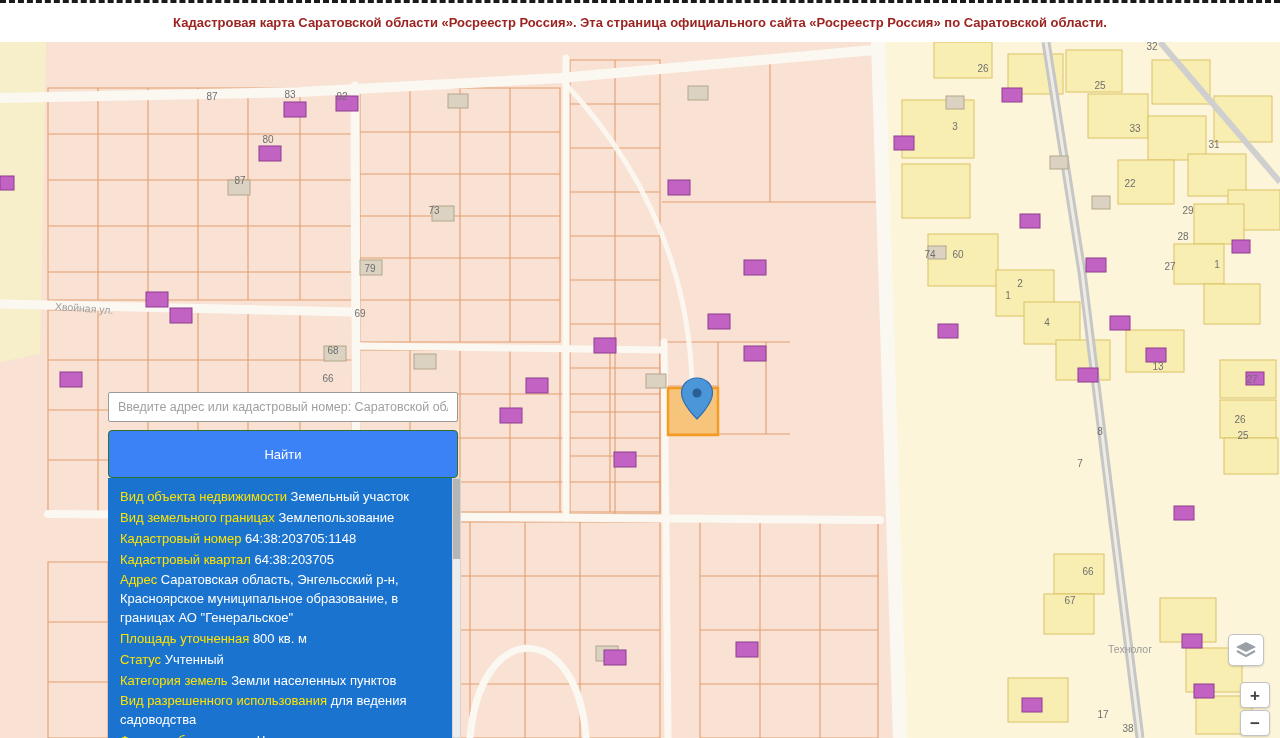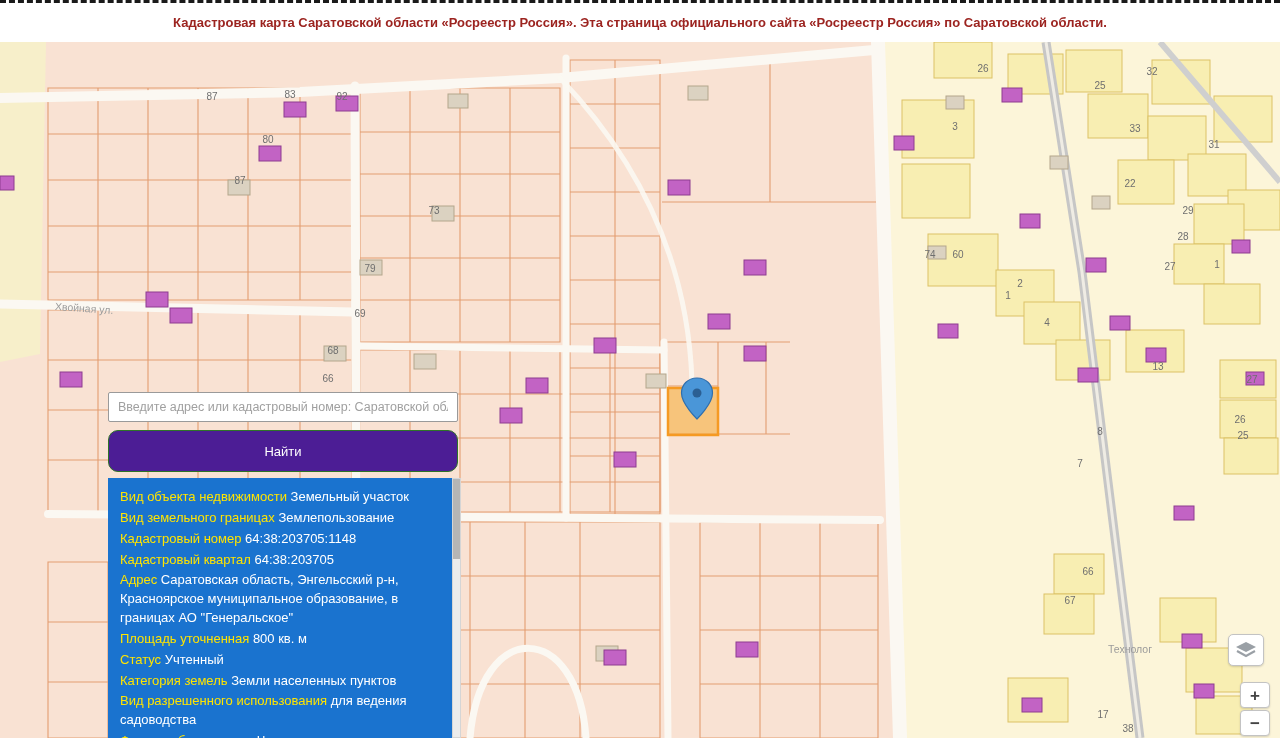--- a/index.html
+++ b/index.html
@@ -16,22 +16,22 @@
 
   .pnum { position:absolute; font-size:10px; color:#6f6f6f; transform:translate(-50%,-50%);
     white-space:nowrap; pointer-events:none; }
   .street { position:absolute; font-size:10.5px; color:#9b9b9b; white-space:nowrap;
     transform-origin:left center; pointer-events:none; }
 
   .search-input { position:absolute; left:108px; top:350px; width:350px; height:30px;
     border:1px solid #9a9a9a; border-radius:2px; padding:0 9px; font-size:12.5px;
     color:#444; background:#fff; }
   .search-input::placeholder { color:#a0a0a0; }
-  .search-btn { position:absolute; left:108px; top:388px; width:350px; height:42px;
-    background:#4c1d95; border:1px solid #2e7328; border-radius:10px; color:#fff;
+  .search-btn { position:absolute; left:108px; top:388px; width:350px; height:48px;
+    background:#3b82f6; border:1px solid #2e7328; border-radius:4px; color:#fff;
     font-size:13px; cursor:pointer; }
 
   .info-panel { position:absolute; left:108px; top:436px; width:344px; height:260px;
     background:#1a73cf; color:#fff; font-size:13px; line-height:1.45;
     padding:10px 12px; overflow:hidden; }
   .info-row { margin-bottom:2px; }
   .info-label { color:#ffe400; }
   .info-value { color:#ffffff; }
   .panel-scrollbar { position:absolute; left:452px; top:436px; width:9px; height:260px;
     background:#ececec; border:1px solid #d5d5d5; }
@@ -191,21 +191,21 @@
         <span class="pnum" style="left: 342px; top: 54px;">92</span>
         <span class="pnum" style="left: 268px; top: 97px;">80</span>
         <span class="pnum" style="left: 240px; top: 138px;">87</span>
         <span class="pnum" style="left: 434px; top: 168px;">73</span>
         <span class="pnum" style="left: 370px; top: 226px;">79</span>
         <span class="pnum" style="left: 360px; top: 271px;">69</span>
         <span class="pnum" style="left: 333px; top: 308px;">68</span>
         <span class="pnum" style="left: 328px; top: 336px;">66</span>
         <span class="pnum" style="left: 983px; top: 26px;">26</span>
         <span class="pnum" style="left: 1100px; top: 43px;">25</span>
-        <span class="pnum" style="left: 1128px; top: 29px; padding-left: 48px;">32</span>
+        <span class="pnum" style="left: 1128px; top: 4px; padding-left: 48px;">32</span>
         <span class="pnum" style="left: 955px; top: 84px;">3</span>
         <span class="pnum" style="left: 1135px; top: 86px;">33</span>
         <span class="pnum" style="left: 1214px; top: 102px;">31</span>
         <span class="pnum" style="left: 1130px; top: 141px;">22</span>
         <span class="pnum" style="left: 1188px; top: 168px;">29</span>
         <span class="pnum" style="left: 1183px; top: 194px;">28</span>
         <span class="pnum" style="left: 930px; top: 212px;">74</span>
         <span class="pnum" style="left: 958px; top: 212px;">60</span>
         <span class="pnum" style="left: 1170px; top: 224px;">27</span>
         <span class="pnum" style="left: 1217px; top: 222px;">1</span>

